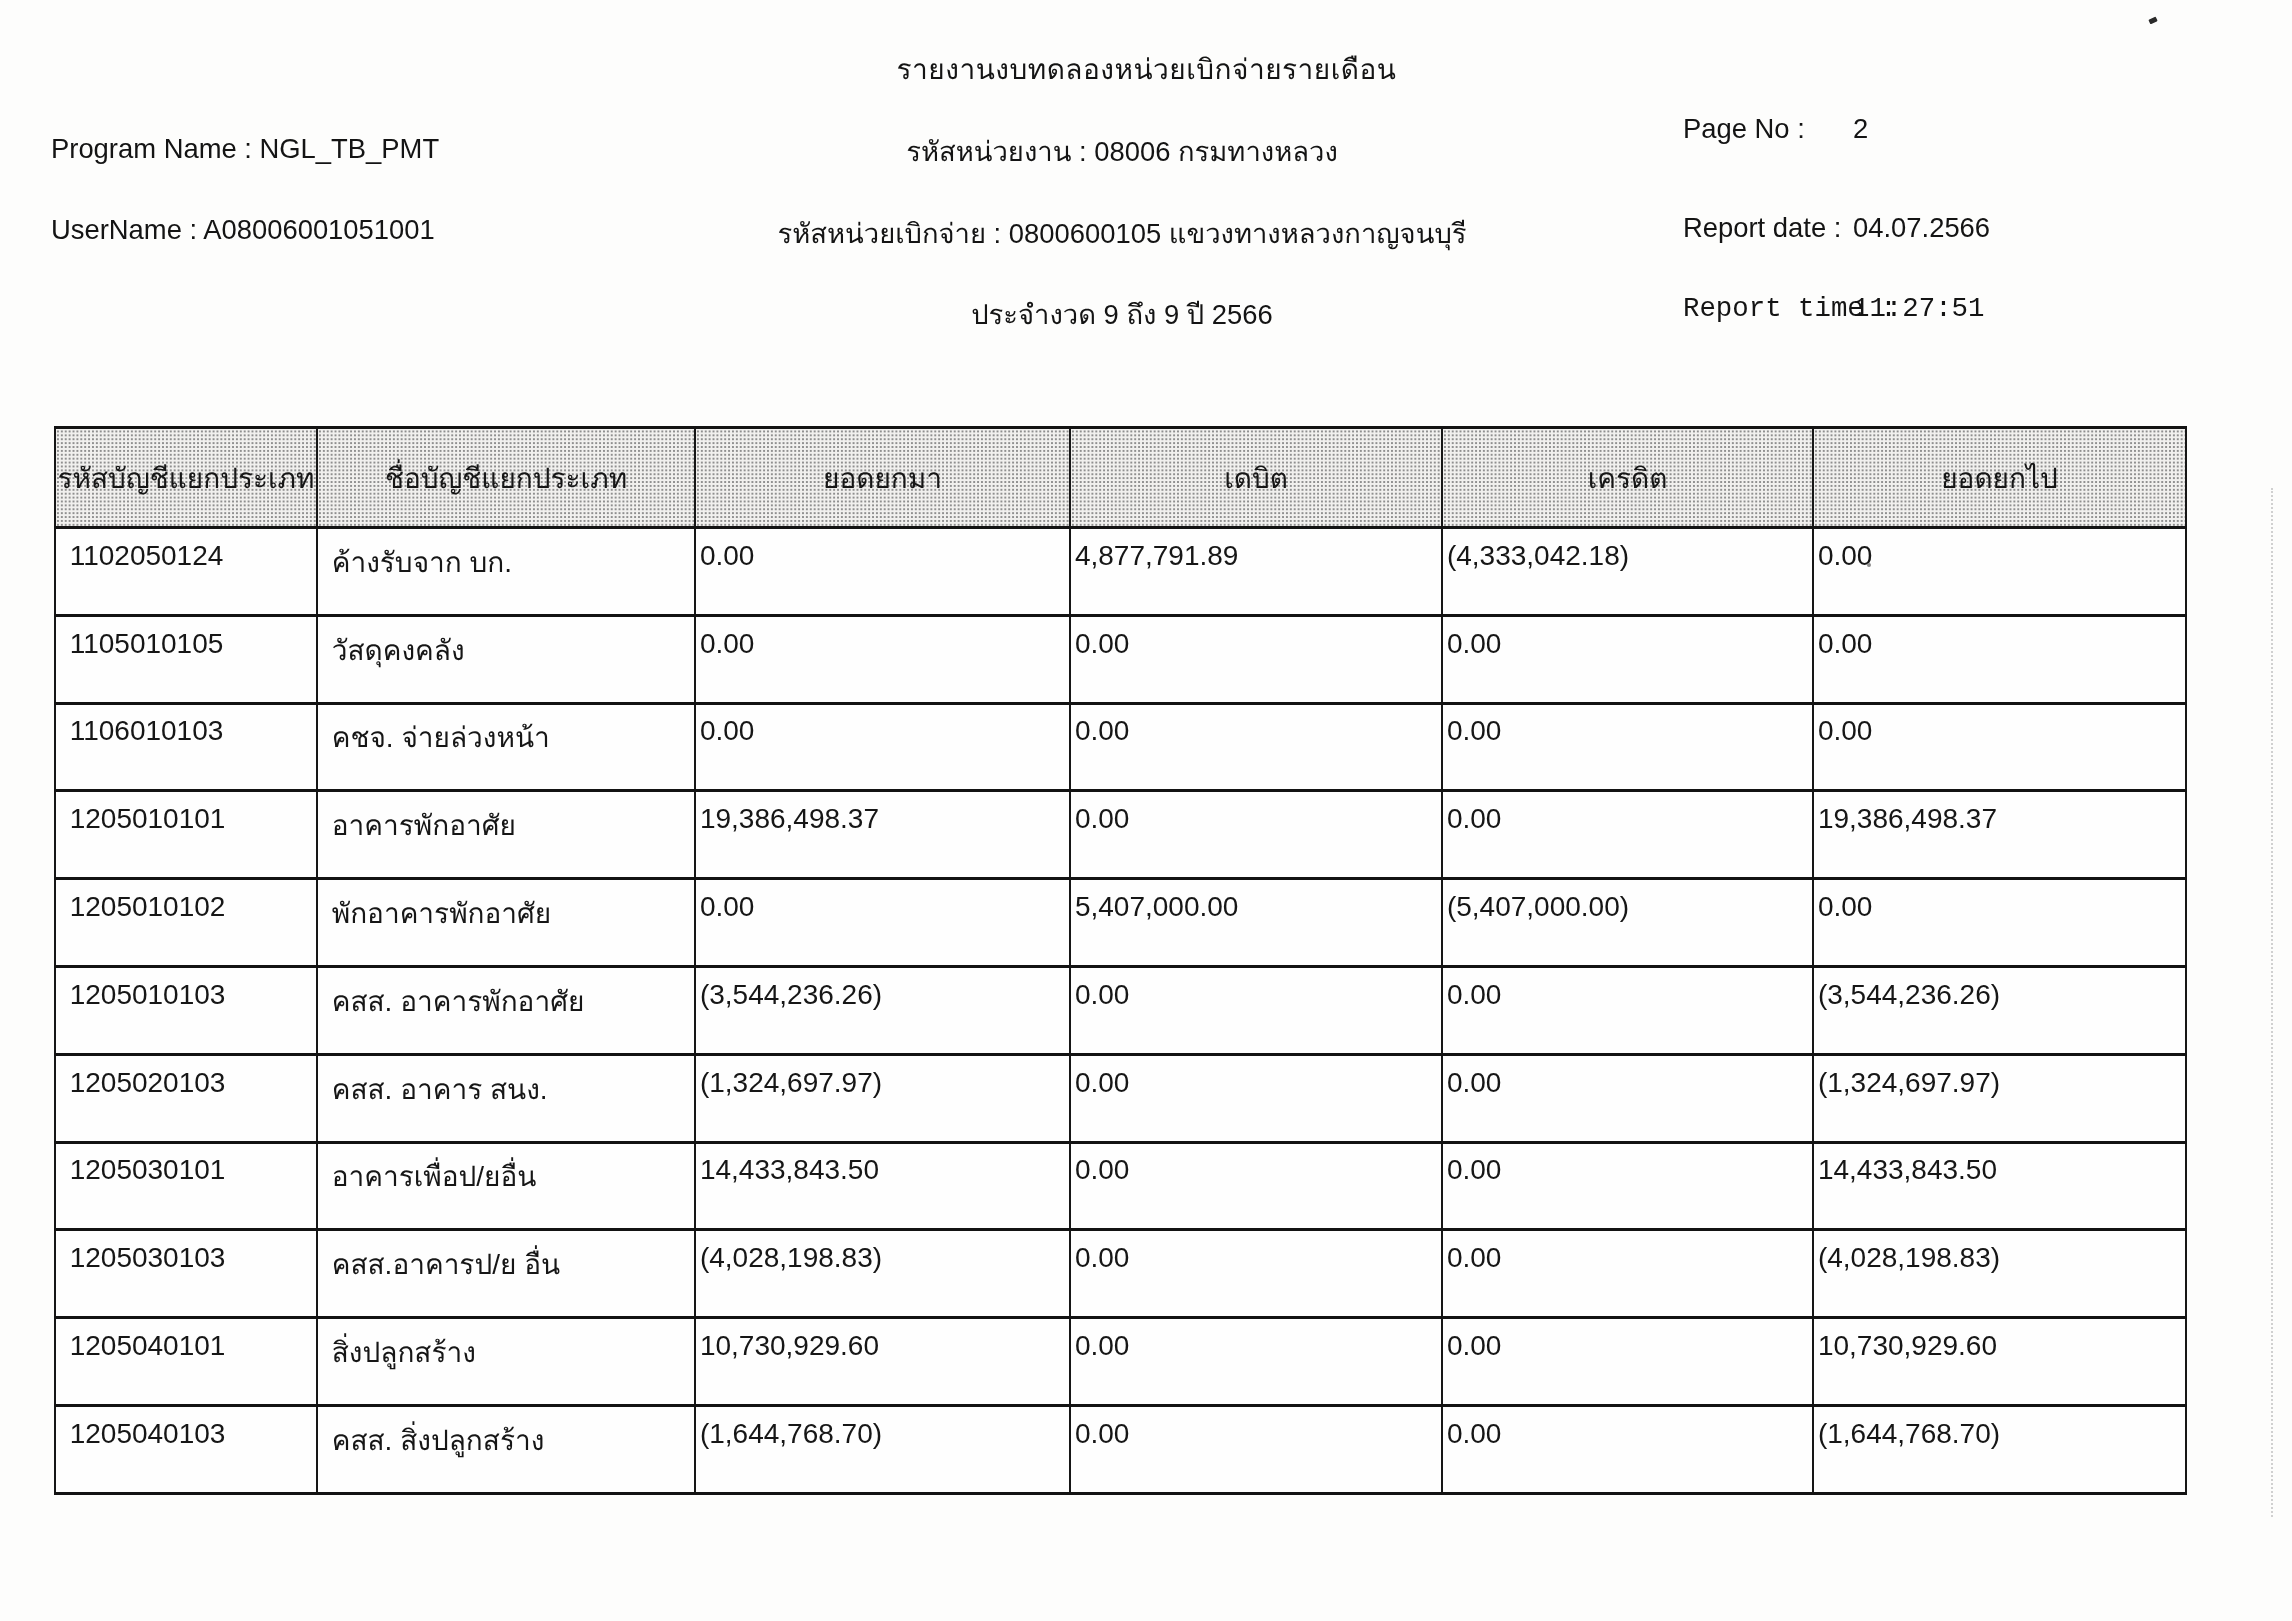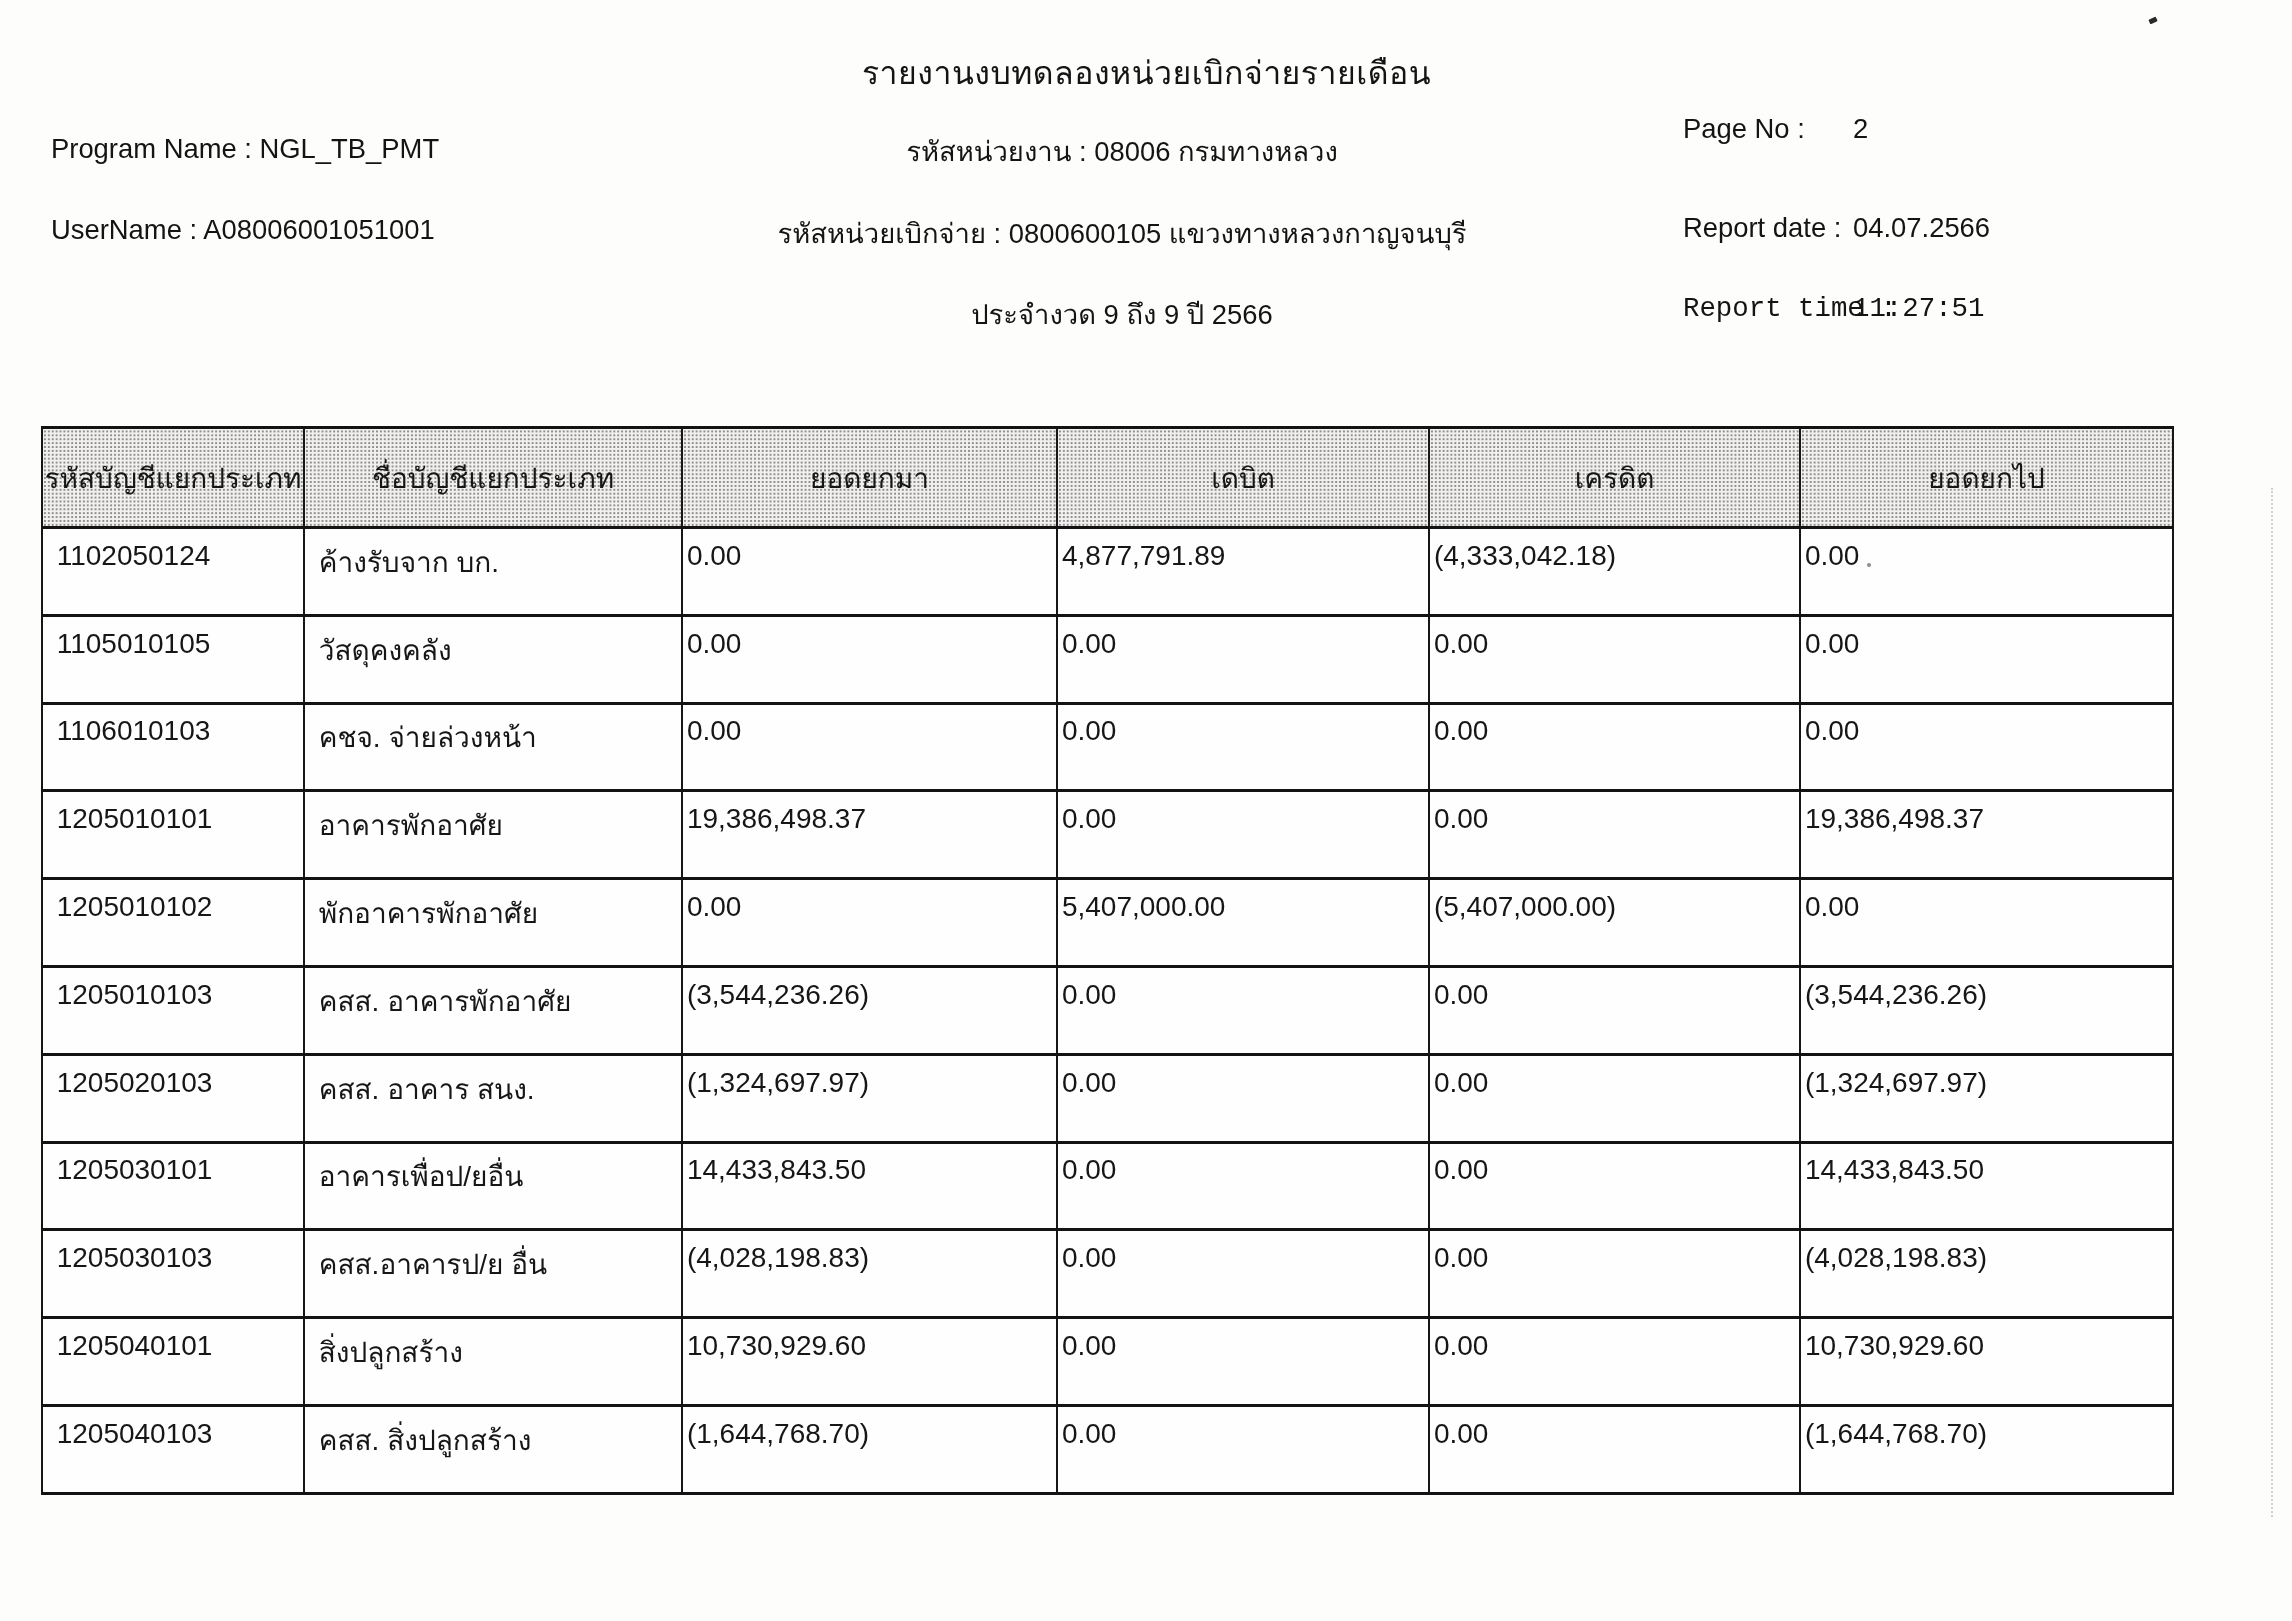--- a/index.html
+++ b/index.html
@@ -9,38 +9,38 @@
     font-family:"Liberation Sans", sans-serif;
     color:#141414;
     position:relative;
     overflow:hidden;
   }
   .page{position:absolute;inset:0;}
 
   
   .report-title{
     position:absolute;top:47px;left:0;width:2293px;
-    text-align:center;font-size:32px;letter-spacing:0.5px;
+    text-align:center;font-size:28px;letter-spacing:0.5px;
   }
   .hdr-left{position:absolute;left:51px;top:0;font-size:27.4px;}
   .hdr-left .line1{position:absolute;left:0;top:133px;white-space:nowrap;}
   .hdr-left .line2{position:absolute;left:0;top:214px;white-space:nowrap;}
 
   .hdr-center{position:absolute;left:627px;top:0;width:990px;text-align:center;font-size:27.4px;}
   .hdr-center .line1{position:absolute;left:0;top:130px;width:100%;white-space:nowrap;}
   .hdr-center .line2{position:absolute;left:0;top:212px;width:100%;white-space:nowrap;}
   .hdr-center .line3{position:absolute;left:0;top:293px;width:100%;white-space:nowrap;}
 
   .hdr-right{position:absolute;left:1683px;top:0;font-size:27.4px;}
   .hdr-right .lbl{position:absolute;left:0;white-space:nowrap;}
   .hdr-right .val{position:absolute;left:170px;white-space:nowrap;}
   .r1{top:113px;} .r2{top:212px;} .r3{top:293px;font-family:Liberation Mono, monospace;}
 
   
-  .tbl-wrap{position:absolute;left:41px;top:426px;}
+  .tbl-wrap{position:absolute;left:54px;top:426px;}
   table{
     border-collapse:collapse;table-layout:fixed;
     width:2133px;
     font-size:28px;color:#161616;
   }
   th,td{
     border-left:2.9px solid #161616;
     border-right:2.9px solid #161616;
     border-top:3.9px solid #131313;
     border-bottom:3.9px solid #131313;

